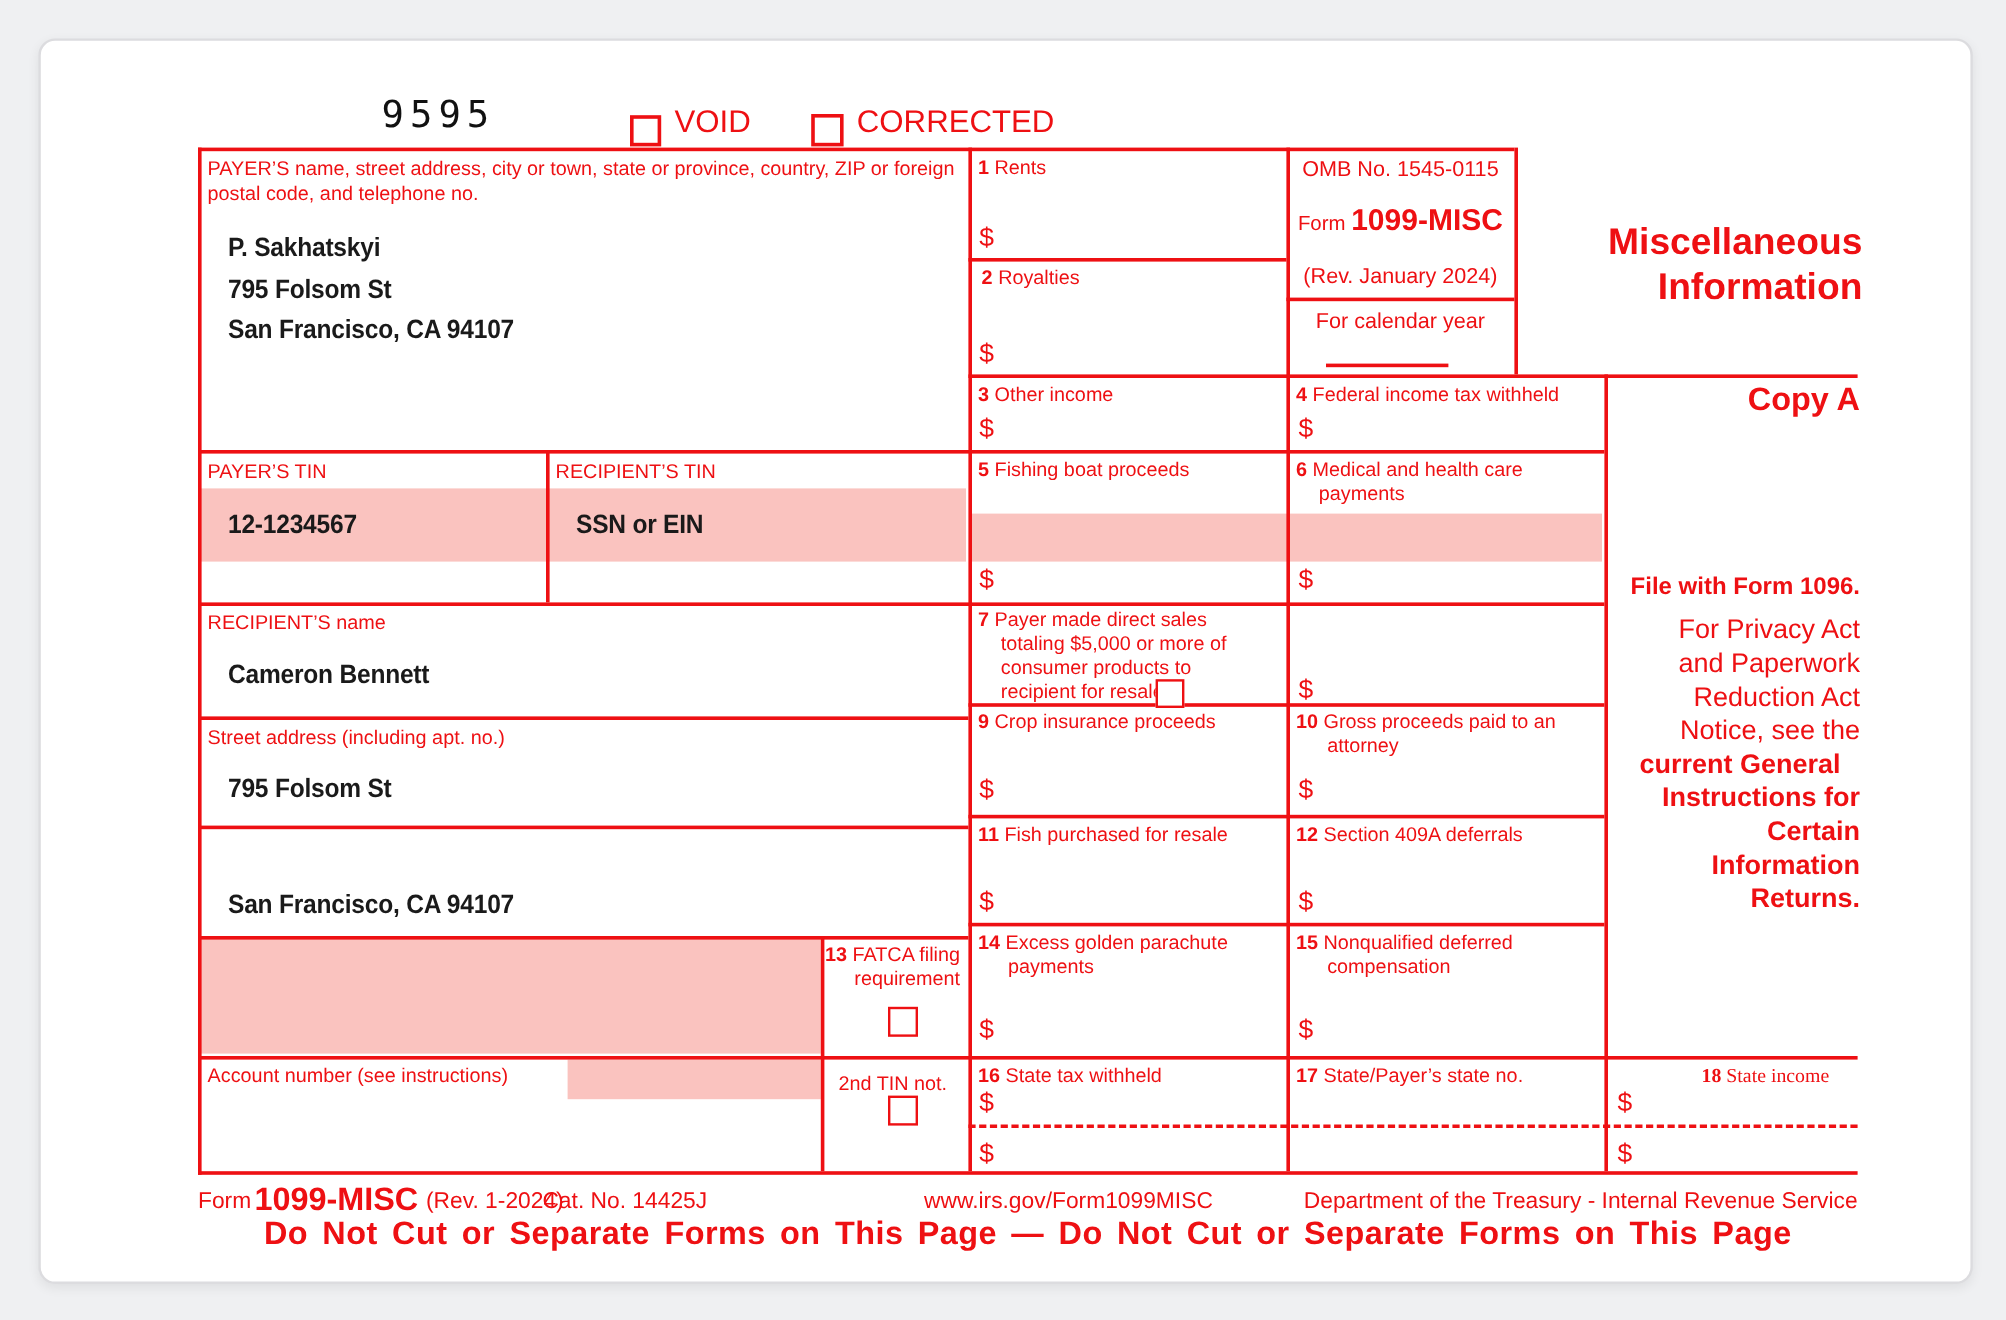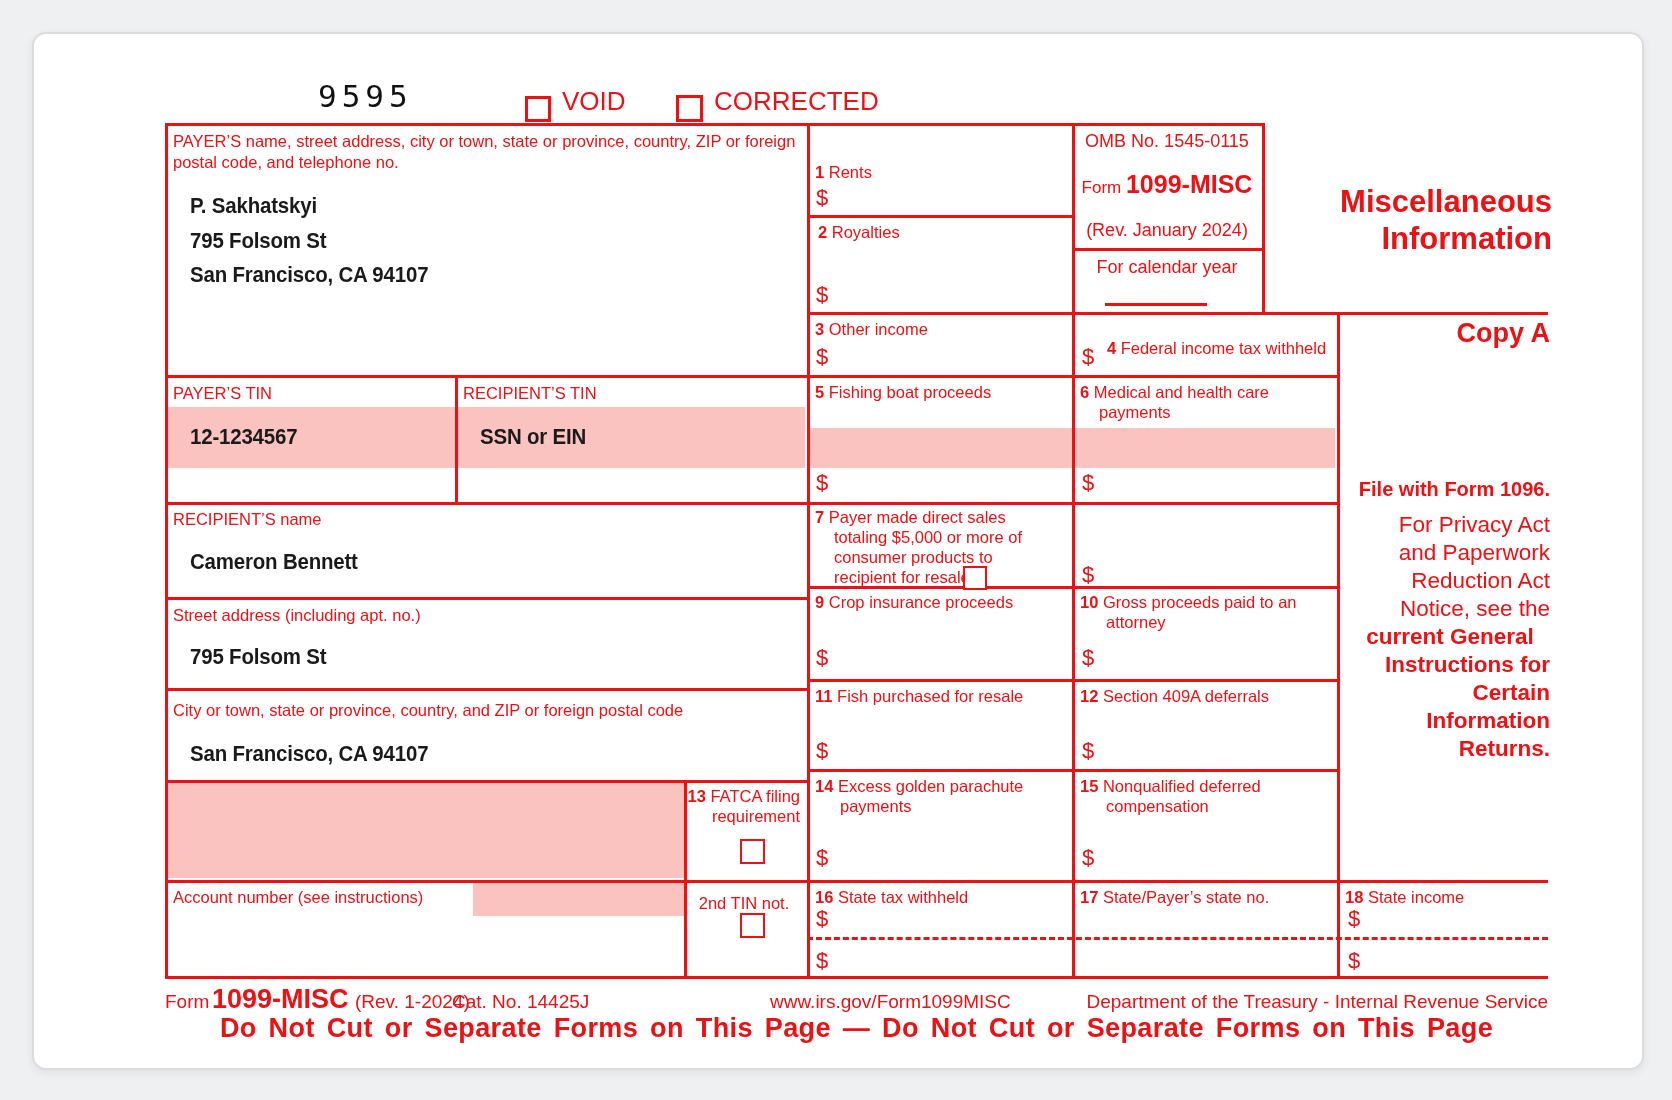--- a/index.html
+++ b/index.html
@@ -91,21 +91,20 @@
 
   <div class="lbl" style="left:173px;top:383px;">PAYER’S TIN</div>
   <div class="lbl" style="left:463px;top:383px;">RECIPIENT’S TIN</div>
   <div class="val" style="left:190px;top:424px;">12-1234567</div>
   <div class="val" style="left:480px;top:424px;">SSN or EIN</div>
 
   <div class="lbl" style="left:173px;top:509px;">RECIPIENT’S name</div>
   <div class="val" style="left:190px;top:549px;">Cameron Bennett</div>
   <div class="lbl" style="left:173px;top:605px;">Street address (including apt. no.)</div>
   <div class="val" style="left:190px;top:644px;">795 Folsom St</div>
-  <div class="lbl" style="left:173px;top:700px;">City or town, state or province, country, and ZIP or foreign postal code</div>
   <div class="val" style="left:190px;top:741px;">San Francisco, CA 94107</div>
 
   <div class="lbl" style="left:173px;top:887px;">Account number (see instructions)</div>
   <div class="lbl ctr" style="left:688px;top:893px;width:112px;">2nd TIN not.</div>
   <div class="cbs" style="left:740px;top:913px;width:25px;height:25px;"></div>
 
   <div class="boxlbl rgt" style="left:682px;top:786px;width:118px;padding-left:0;text-indent:0;">
     <span class="bn">13</span><span>FATCA filing requirement</span>
   </div>
   <div class="cbs" style="left:740px;top:839px;width:25px;height:25px;"></div>
@@ -130,21 +129,21 @@
     <div>and Paperwork</div>
     <div>Reduction Act</div>
     <div>Notice, see the</div>
     <div style="font-weight:bold;text-align:center;">current General</div>
     <div style="font-weight:bold;">Instructions for</div>
     <div style="font-weight:bold;">Certain</div>
     <div style="font-weight:bold;">Information</div>
     <div style="font-weight:bold;">Returns.</div>
   </div>
 
-  <div class="boxlbl" style="left:815px;top:130px;width:240px;margin-top:32px;"><span class="bn">1</span><span>Rents</span></div>
+  <div class="boxlbl" style="left:815px;top:130px;width:240px;"><span class="bn">1</span><span>Rents</span></div>
   <div class="dollar" style="left:816px;top:185px;">$</div>
 
   <div class="boxlbl" style="left:818px;top:222px;width:240px;"><span class="bn">2</span><span>Royalties</span></div>
   <div class="dollar" style="left:816px;top:282px;">$</div>
 
   <div class="boxlbl" style="left:815px;top:319px;width:240px;"><span class="bn">3</span><span>Other income</span></div>
   <div class="dollar" style="left:816px;top:344px;">$</div>
 
   <div class="boxlbl" style="left:815px;top:382px;width:240px;"><span class="bn">5</span><span>Fishing boat proceeds</span></div>
   <div class="dollar" style="left:816px;top:470px;">$</div>
@@ -158,40 +157,40 @@
   <div class="boxlbl" style="left:815px;top:686px;width:240px;"><span class="bn">11</span><span>Fish purchased for resale</span></div>
   <div class="dollar" style="left:816px;top:738px;">$</div>
 
   <div class="boxlbl" style="left:815px;top:776px;width:210px;padding-left:25px;text-indent:-25px;"><span class="bn">14</span><span>Excess golden parachute payments</span></div>
   <div class="dollar" style="left:816px;top:845px;">$</div>
 
   <div class="boxlbl" style="left:815px;top:887px;width:240px;padding-left:25px;text-indent:-25px;"><span class="bn">16</span><span>State tax withheld</span></div>
   <div class="dollar" style="left:816px;top:906px;">$</div>
   <div class="dollar" style="left:816px;top:948px;">$</div>
 
-  <div class="boxlbl" style="left:1080px;top:338px;width:254px;text-align:center;"><span class="bn">4</span><span>Federal income tax withheld</span></div>
+  <div class="boxlbl" style="left:1080px;top:319px;width:254px;"><span class="bn">4</span><span>Federal income tax withheld</span></div>
   <div class="dollar" style="left:1082px;top:344px;">$</div>
 
   <div class="boxlbl" style="left:1080px;top:382px;width:230px;"><span class="bn">6</span><span>Medical and health care payments</span></div>
   <div class="dollar" style="left:1082px;top:470px;">$</div>
 
   <div class="dollar" style="left:1082px;top:562px;">$</div>
 
   <div class="boxlbl" style="left:1080px;top:592px;width:245px;padding-left:26px;text-indent:-26px;"><span class="bn">10</span><span>Gross proceeds paid to an attorney</span></div>
   <div class="dollar" style="left:1082px;top:645px;">$</div>
 
   <div class="boxlbl" style="left:1080px;top:686px;width:245px;padding-left:26px;text-indent:-26px;"><span class="bn">12</span><span>Section 409A deferrals</span></div>
   <div class="dollar" style="left:1082px;top:738px;">$</div>
 
   <div class="boxlbl" style="left:1080px;top:776px;width:220px;padding-left:26px;text-indent:-26px;"><span class="bn">15</span><span>Nonqualified deferred compensation</span></div>
   <div class="dollar" style="left:1082px;top:845px;">$</div>
 
   <div class="boxlbl" style="left:1080px;top:887px;width:245px;padding-left:26px;text-indent:-26px;"><span class="bn">17</span><span>State/Payer’s state no.</span></div>
 
-  <div class="boxlbl" style="left:1345px;top:887px;width:200px;padding-left:26px;text-indent:-26px;"><span class="bn">18</span><span>State income</span></div>
+  <div class="boxlbl" style="left:1418px;top:887px;width:200px;padding-left:26px;text-indent:-26px;font-family:Liberation Serif, serif;"><span class="bn">18</span><span>State income</span></div>
   <div class="dollar" style="left:1348px;top:906px;">$</div>
   <div class="dollar" style="left:1348px;top:948px;">$</div>
 
   <div class="abs red" style="left:165px;top:991px;font-size:19px;">Form</div>
   <div class="abs red" style="left:212px;top:984px;font-size:27px;font-weight:bold;">1099-MISC</div>
   <div class="abs red" style="left:355px;top:991px;font-size:19px;">(Rev. 1-2024)</div>
   <div class="abs red" style="left:452px;top:991px;font-size:19px;">Cat. No. 14425J</div>
   <div class="abs red" style="left:770px;top:991px;font-size:19px;">www.irs.gov/Form1099MISC</div>
   <div class="abs red ctr" style="left:165px;top:1013px;width:1383px;font-size:27px;font-weight:bold;letter-spacing:.4px;word-spacing:4px;">Do Not Cut or Separate Forms on This Page — Do Not Cut or Separate Forms on This Page</div>
   <div class="abs red rgt" style="left:1048px;top:991px;width:500px;font-size:19px;">Department of the Treasury - Internal Revenue Service</div>

